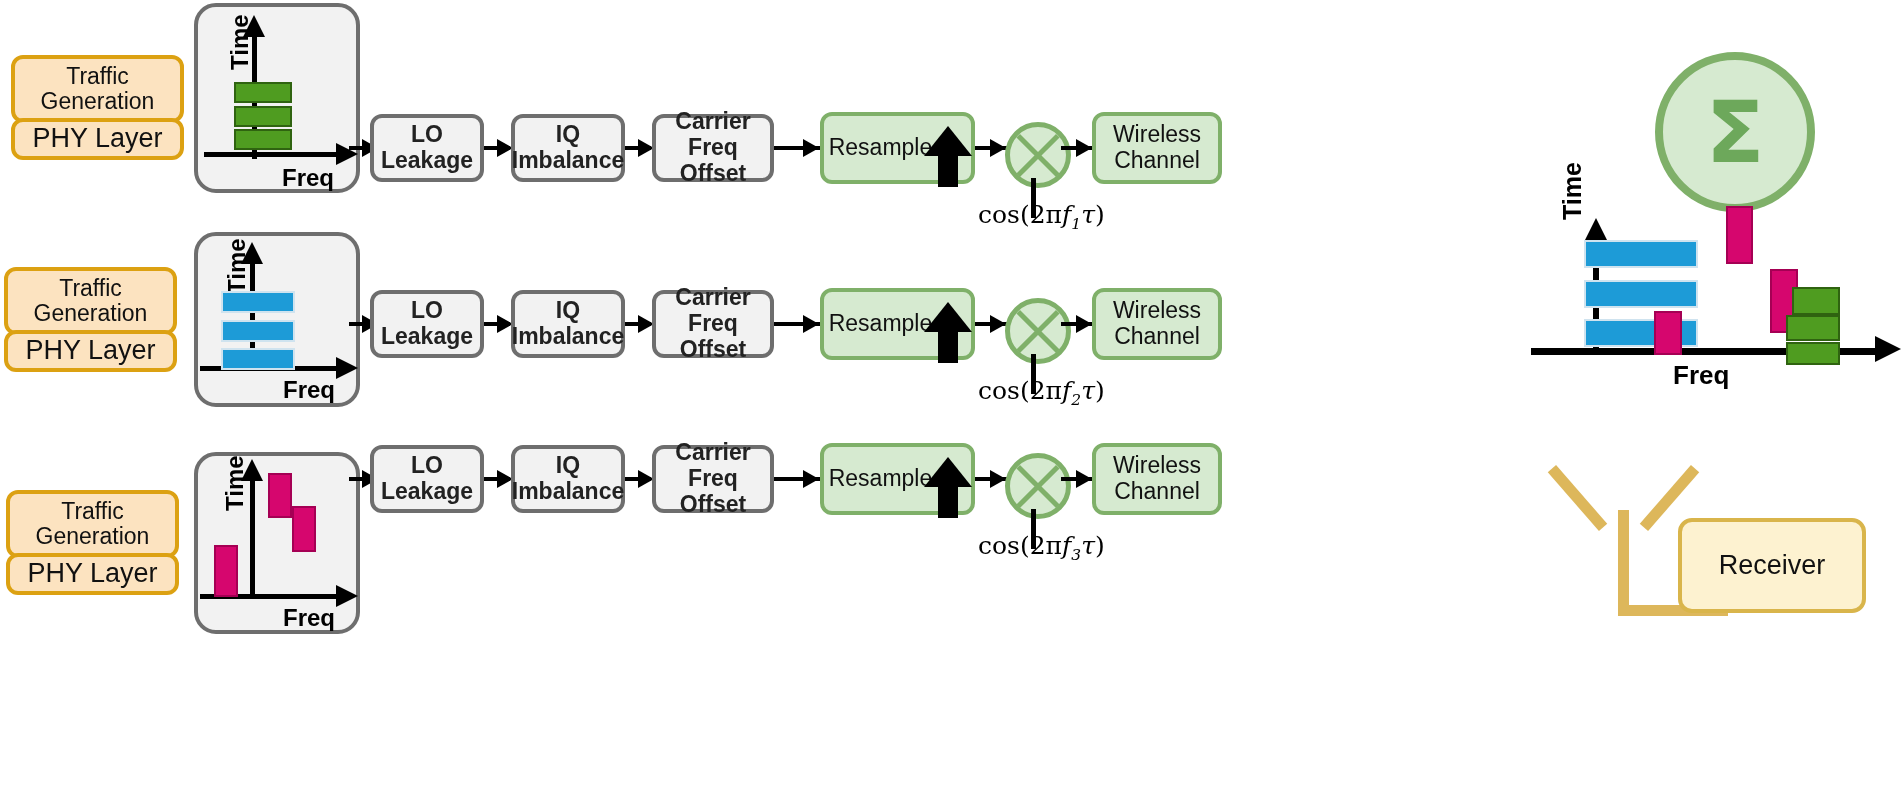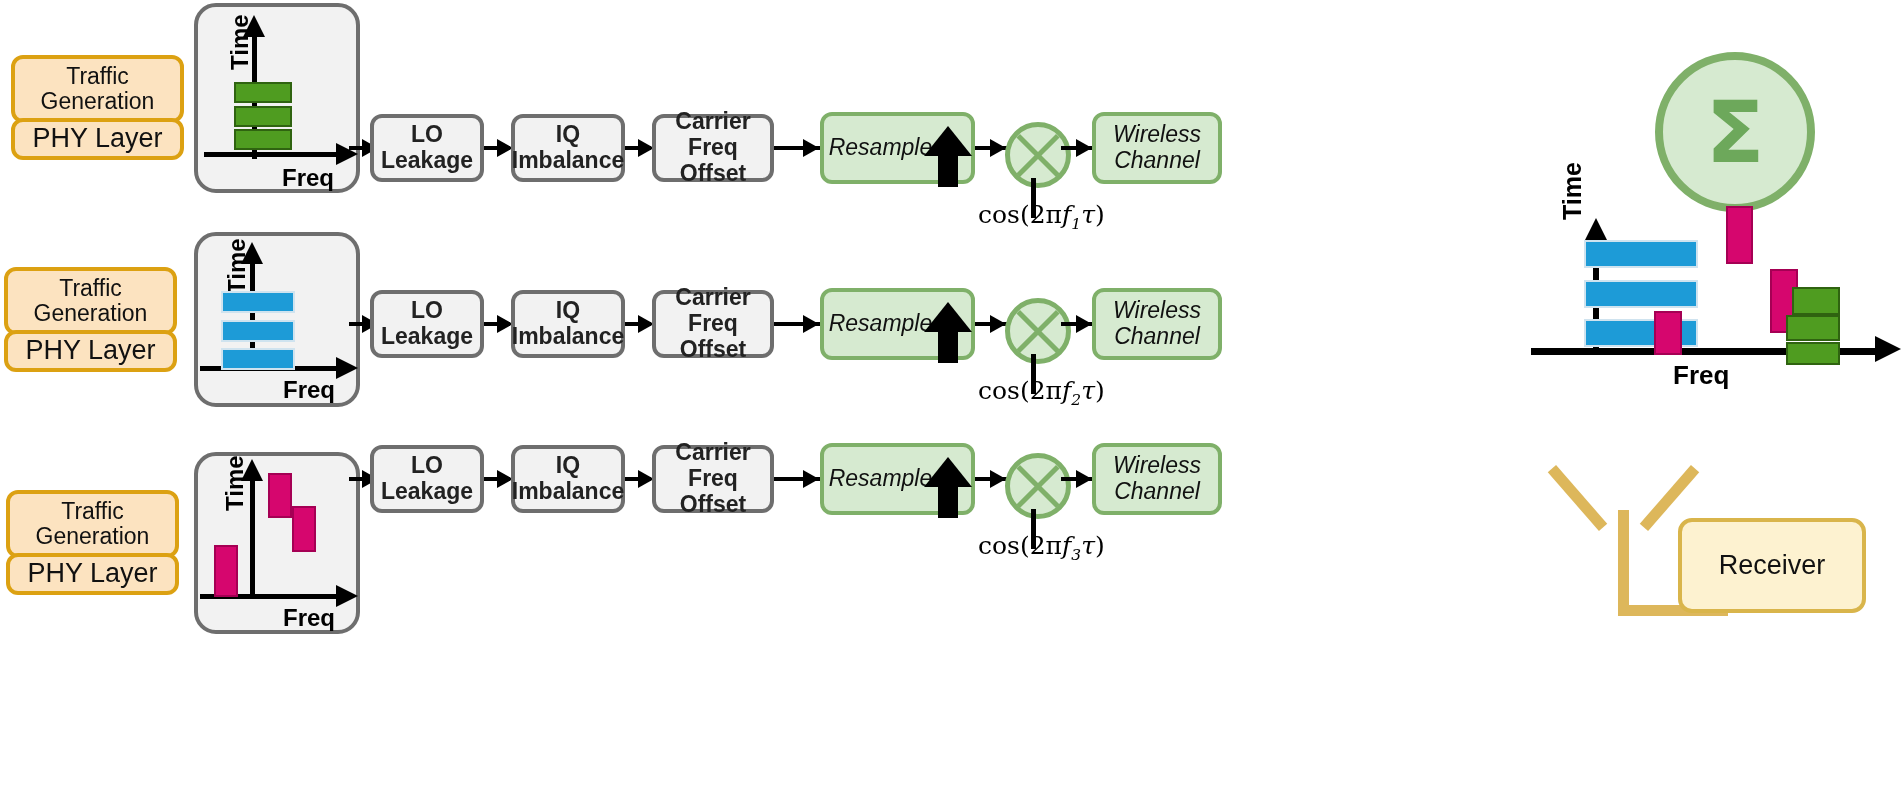--- a/index.html
+++ b/index.html
@@ -47,21 +47,21 @@
 
   
   .chain-box{
     background:#f2f2f2;border:4px solid #6e6e6e;border-radius:12px;
     display:flex;align-items:center;justify-content:center;text-align:center;
     font-weight:bold;font-size:23px;color:#222;line-height:1.12;
   }
   .chain-box-green{
     background:#d6ead0;border:4px solid #7fb069;border-radius:12px;
     display:flex;align-items:center;justify-content:center;text-align:center;
-    font-size:23px;color:#111;line-height:1.12;font-style:italic;
+    font-size:23px;color:#111;line-height:1.12;
   }
   .resample-lbl{font-size:23px;color:#111;}
 
   .conn{position:absolute;height:4px;background:#000;}
   .conn-head{
     position:absolute;width:0;height:0;
     border-top:9px solid transparent;border-bottom:9px solid transparent;
     border-left:16px solid #000;
   }
 

